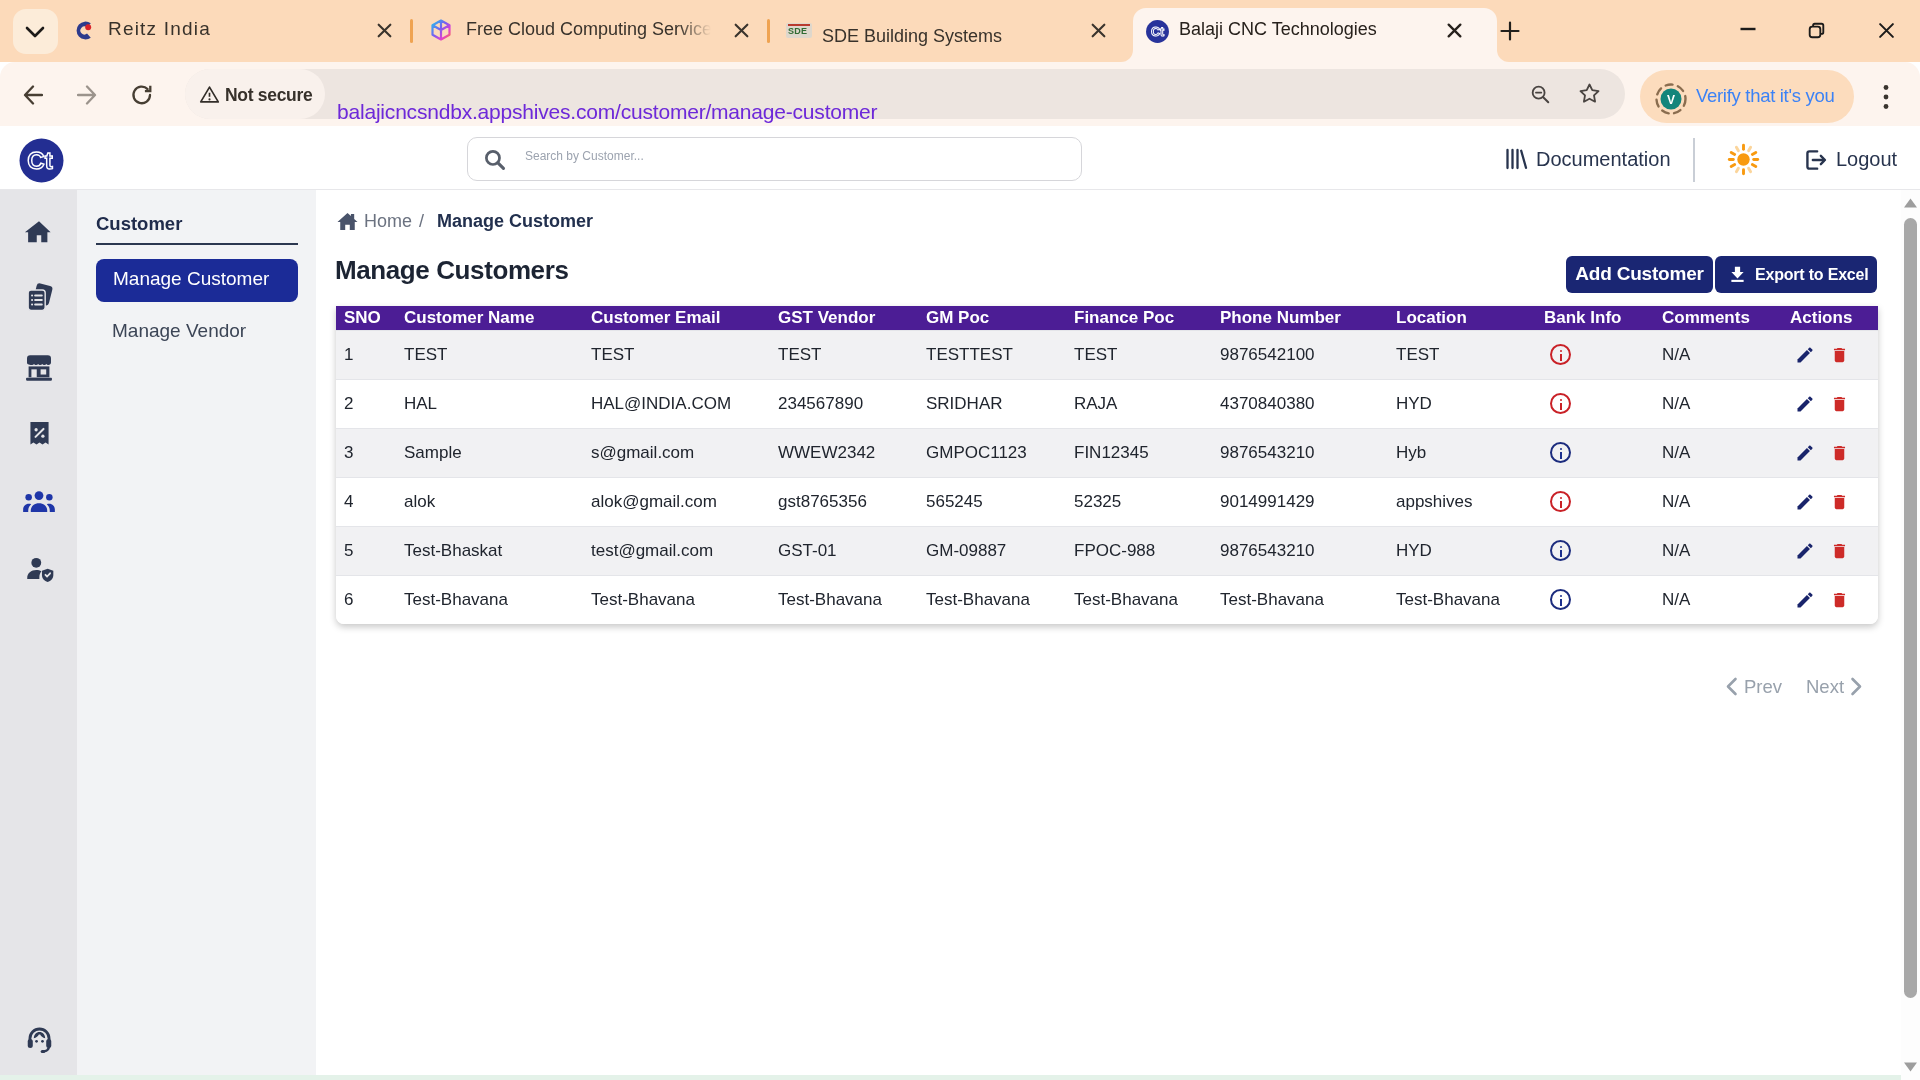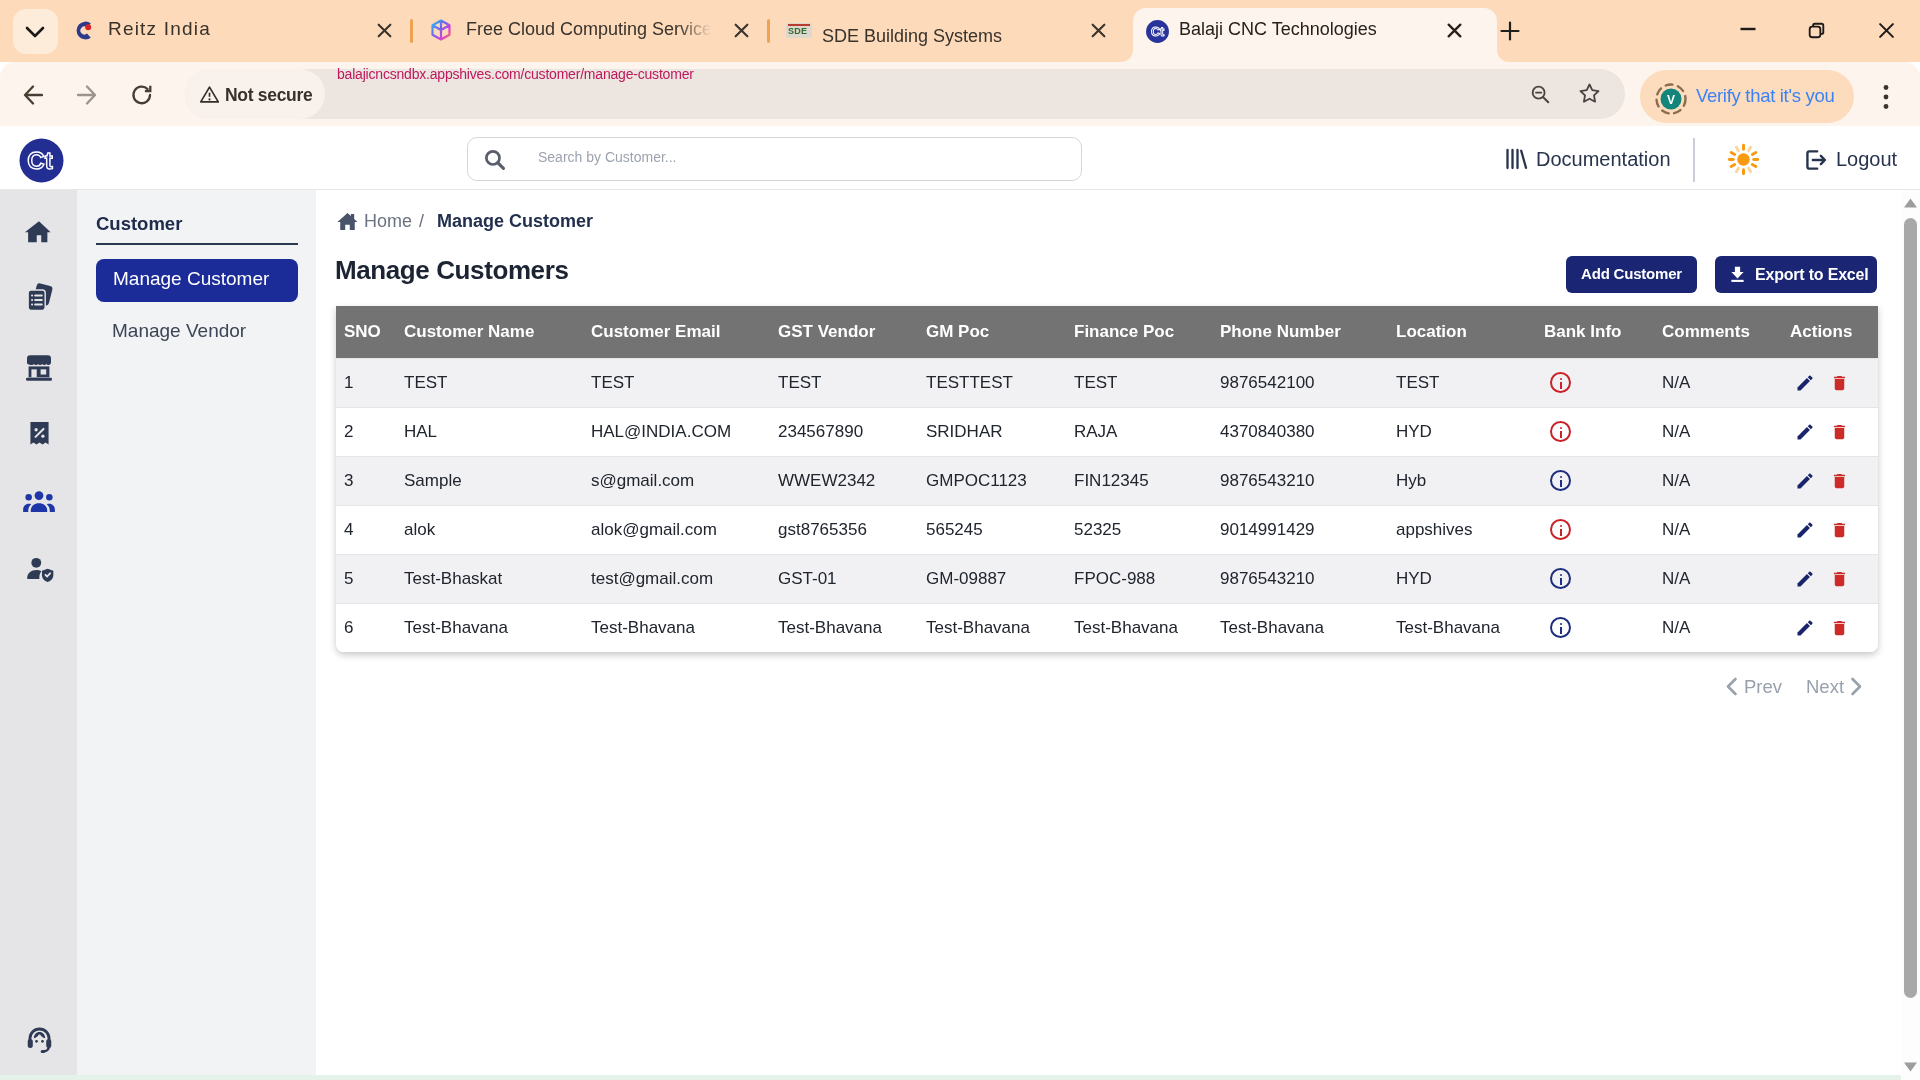--- a/index.html
+++ b/index.html
@@ -111,21 +111,21 @@
   </svg>
 
 <div class="abs" style="left:185px;top:69px;width:1440px;height:50px;border-radius:25px;background:#ede5e0;"></div>
 <div class="abs" style="left:185px;top:69px;width:140px;height:50px;border-radius:25px;background:#f9f1ec;"></div>
 <svg class="abs" style="left:199px;top:84px" width="21" height="21" viewBox="0 0 24 24">
     <path d="M12 3.5 L22 20.5 H2 Z" fill="none" stroke="#332e29" stroke-width="1.9" stroke-linejoin="round"></path>
     <path d="M12 10 v4.6" stroke="#332e29" stroke-width="1.9"></path>
     <circle cx="12" cy="17.6" r="1.2" fill="#332e29"></circle>
   </svg>
 <div class="abs" style="left:225px;top:85px;font-size:17.5px;font-weight:bold;color:#37312b;letter-spacing:-0.3px;">Not secure</div>
-<div class="abs" style="left:337px;top:66px;font-size:14px;color:#be185d;letter-spacing:-0.2px;">balajicncsndbx.appshives.com/customer/manage-customer</div>
+<div class="abs" style="left:337px;top:100px;font-size:21px;color:#6d28d9;letter-spacing:-0.2px;">balajicncsndbx.appshives.com/customer/manage-customer</div>
 
 <svg class="abs" style="left:1529px;top:83px" width="22" height="22" viewBox="0 0 24 24">
     <circle cx="10.5" cy="10.5" r="6.5" fill="none" stroke="#494441" stroke-width="2"></circle>
     <path d="M15.5 15.5 L21 21" stroke="#494441" stroke-width="2.2" stroke-linecap="round"></path>
     <path d="M7.5 10.5 h6" stroke="#494441" stroke-width="1.8" stroke-linecap="round"></path>
   </svg>
 <svg class="abs" style="left:1578px;top:82px" width="23" height="23" viewBox="0 0 24 24">
     <path d="M12 2.6 l2.9 5.9 6.5 .95 -4.7 4.6 1.1 6.5 -5.8 -3.05 -5.8 3.05 1.1 -6.5 -4.7 -4.6 6.5 -.95 Z" fill="none" stroke="#494441" stroke-width="1.9" stroke-linejoin="round"></path>
   </svg>
 
@@ -147,21 +147,21 @@
 <svg class="abs" style="left:19px;top:138px" width="45" height="45" viewBox="0 0 45 45">
  <circle cx="22.5" cy="22.5" r="22" fill="#232e92"></circle>
  <text x="21" y="31" font-family="Liberation Sans" font-size="24" font-weight="bold" fill="none" stroke="#fff" stroke-width="1.4" text-anchor="middle">Ct</text>
 </svg>
 
 <div class="abs" style="left:467px;top:137px;width:615px;height:44px;border:1px solid #d6d6da;border-radius:10px;background:#fff;"></div>
 <svg class="abs" style="left:482px;top:147px" width="25" height="25" viewBox="0 0 24 24">
     <circle cx="10.5" cy="10.5" r="6.3" fill="none" stroke="#585f6b" stroke-width="2.6"></circle>
     <path d="M15.3 15.3 L20.6 20.6" stroke="#585f6b" stroke-width="3" stroke-linecap="round"></path>
   </svg>
-<div class="abs" style="left:538px;top:149px;font-size:14px;color:#9ca3af;">Search by Customer...</div>
+<div class="abs" style="left:525px;top:149px;font-size:12px;color:#9ca3af;">Search by Customer...</div>
 
 <svg class="abs" style="left:1504px;top:147px" width="24" height="24" viewBox="0 0 24 24">
  <path d="M3.5 3 v18 M8.5 3 v18 M13.5 3 v18" stroke="#28344e" stroke-width="2.3" stroke-linecap="round"></path>
  <path d="M17.2 3.8 L22 20.8" stroke="#28344e" stroke-width="2.3" stroke-linecap="round"></path>
 </svg>
 <div class="abs" style="left:1536px;top:148px;font-size:20px;color:#28344e;">Documentation</div>
 <div class="abs" style="left:1693px;top:138px;width:1.5px;height:44px;background:#c9ced6;"></div>
 
 <svg class="abs" style="left:1725px;top:141px" width="37" height="37" viewBox="0 0 37 37">
  <circle cx="18.5" cy="18.5" r="6.2" fill="#f89a10"></circle>
@@ -254,21 +254,21 @@
 
 <svg class="abs" style="left:336px;top:211px" width="23" height="21" viewBox="0 0 24 22">
     <path d="M1.5 11.5 L12 2 l3.6 3.3 V3.2 h3.4 v5.2 l3.5 3.1 h-2.9 V20 h-5.2 v-5.6 H9.6 V20 H4.4 v-8.5 Z" fill="#49536a"></path>
   </svg>
 <div class="abs" style="left:364px;top:211px;font-size:18px;color:#6b7280;">Home</div>
 <div class="abs" style="left:419px;top:211px;font-size:18px;color:#6b7280;">/</div>
 <div class="abs" style="left:437px;top:211px;font-size:18px;font-weight:bold;color:#22304e;">Manage Customer</div>
 
 <div class="abs" style="left:335px;top:255px;font-size:26px;font-weight:bold;color:#1c2433;letter-spacing:-0.4px;">Manage Customers</div>
 
-<div class="abs" style="left:1566px;top:256px;width:131px;height:37px;border-radius:6px;background:#1a2673;color:#fff;font-size:15px;font-weight:bold;text-align:center;line-height:36px;letter-spacing:-0.2px;">Add Customer</div>
+<div class="abs" style="left:1566px;top:256px;width:147px;height:37px;border-radius:6px;background:#1a2673;color:#fff;font-size:19px;font-weight:bold;text-align:center;line-height:36px;letter-spacing:-0.2px;">Add Customer</div>
 <div class="abs" style="left:1715px;top:256px;width:162px;height:37px;border-radius:6px;background:#1a2673;"></div>
 <svg class="abs" style="left:1727px;top:264px" width="21" height="21" viewBox="0 0 24 24">
     <path d="M5 20.5 h14 v-2.4 H5 Z" fill="#fff"></path>
     <path d="M19 9.2 h-4 V3 H9 v6.2 H5 l7 7.3 Z" fill="#fff"></path>
   </svg>
 <div class="abs" style="left:1755px;top:266px;font-size:16px;letter-spacing:-0.2px;font-weight:bold;color:#fff;">Export to Excel</div>
 
 <div class="abs" style="left:336px;top:306px;width:1542px;border-radius:0 0 8px 8px;overflow:hidden;box-shadow:0 3px 7px rgba(0,0,0,0.22);background:#fff;">
 <table style="border-collapse:collapse;table-layout:fixed;width:1542px;">
 <colgroup>
@@ -278,21 +278,21 @@
         <col style="width:148px">
         <col style="width:148px">
         <col style="width:146px">
         <col style="width:176px">
         <col style="width:148px">
         <col style="width:118px">
         <col style="width:128px">
         <col style="width:96px">
       </colgroup>
 <tbody>
-        <tr style="background:#737373;height:52px;">
+        <tr style="background:#4c1d95;height:24px;">
 <th class="h">SNO</th>
           <th class="h">Customer Name</th>
           <th class="h">Customer Email</th>
           <th class="h">GST Vendor</th>
           <th class="h">GM Poc</th>
           <th class="h">Finance Poc</th>
           <th class="h">Phone Number</th>
           <th class="h">Location</th>
           <th class="h">Bank Info</th>
           <th class="h">Comments</th>

